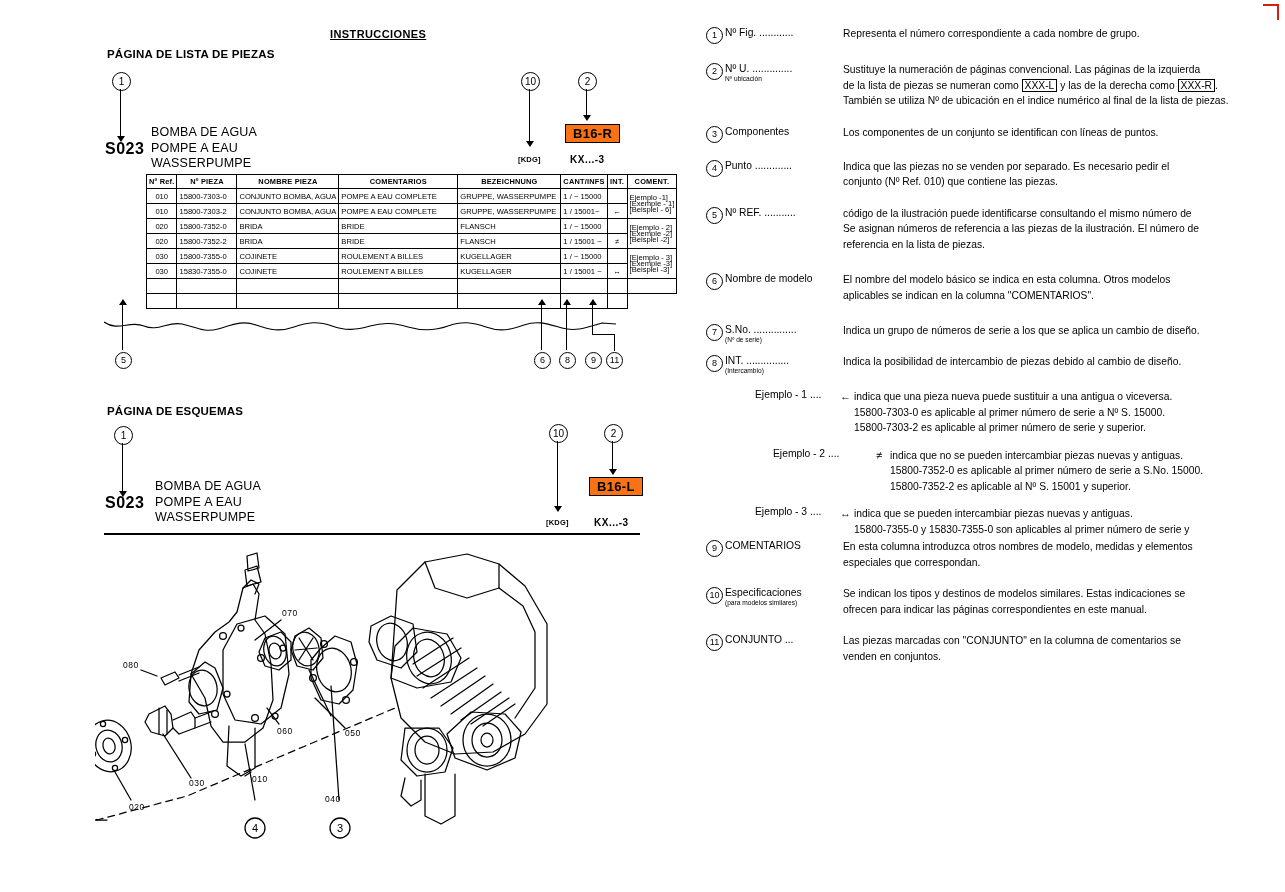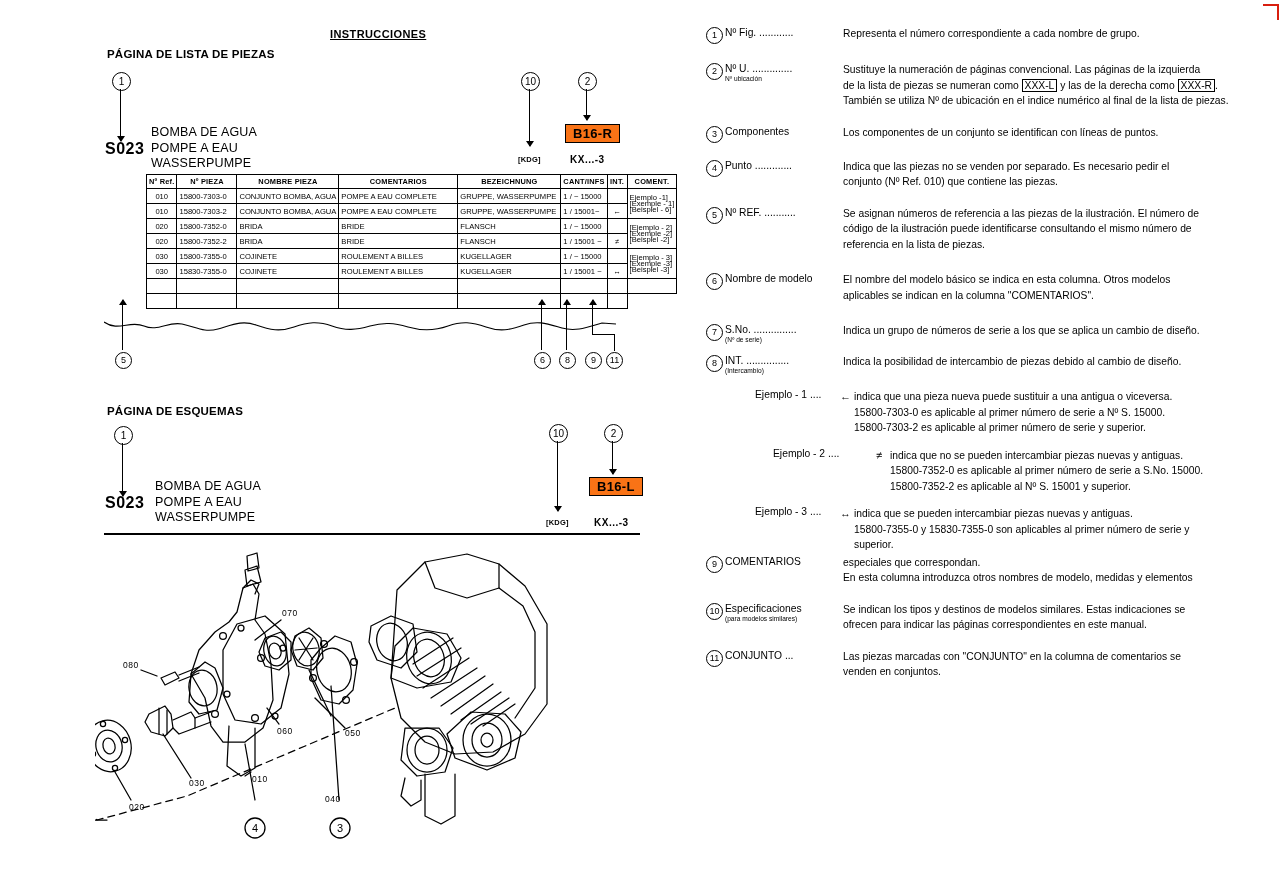--- a/index.html
+++ b/index.html
@@ -410,22 +410,22 @@
         <span class="ln">Indica que las piezas no se venden por separado. Es necesario pedir el</span>
         <span class="ln">conjunto (Nº Ref. 010) que contiene las piezas.</span>
       </div>
     </div>
     <div class="leg-row" style="margin-top: 16px;">
       <div class="leg-num">
         <div class="circ s">5</div>
       </div>
       <div class="leg-term">Nº REF. ...........</div>
       <div class="leg-body">
+        <span class="ln">código de la ilustración puede identificarse consultando el mismo número de</span>
         <span class="ln">Se asignan números de referencia a las piezas de la ilustración. El número de</span>
-        <span class="ln">código de la ilustración puede identificarse consultando el mismo número de</span>
         <span class="ln">referencia en la lista de piezas.</span>
       </div>
     </div>
     <div class="leg-row" style="margin-top: 20px;">
       <div class="leg-num">
         <div class="circ s">6</div>
       </div>
       <div class="leg-term">Nombre de modelo</div>
       <div class="leg-body">
         <span class="ln">El nombre del modelo básico se indica en esta columna. Otros modelos</span>
@@ -467,31 +467,30 @@
         <span class="ln indent">15800-7352-0 es aplicable al primer número de serie a S.No. 15000.</span>
         <span class="ln indent">15800-7352-2 es aplicable al Nº S. 15001 y superior.</span>
       </div>
     </div>
     <div class="leg-row" style="margin-top: 12px;">
       <div class="leg-num"></div>
       <div class="ej-term">Ejemplo - 3 ....</div>
       <div class="leg-body">
         <span class="ln"><span class="sym-col" style="display: inline-block;">↔</span>indica que se pueden intercambiar piezas nuevas y antiguas.</span>
         <span class="ln indent">15800-7355-0 y 15830-7355-0 son aplicables al primer número de serie y</span>
-        <span class="ln indent">superior.</span>
       </div>
     </div>
     <div class="leg-row" style="margin-top: 2px;">
       <div class="leg-num">
         <div class="circ s">9</div>
       </div>
       <div class="leg-term">COMENTARIOS</div>
       <div class="leg-body">
+        <span class="ln">En esta columna introduzca otros nombres de modelo, medidas y elementos</span>
         <span class="ln">especiales que correspondan.</span>
-        <span class="ln">En esta columna introduzca otros nombres de modelo, medidas y elementos</span>
       </div>
     </div>
     <div class="leg-row" style="margin-top: 16px;">
       <div class="leg-num">
         <div class="circ s">10</div>
       </div>
       <div class="leg-term">Especificaciones<span class="sub">(para modelos similares)</span></div>
       <div class="leg-body">
         <span class="ln">Se indican los tipos y destinos de modelos similares. Estas indicaciones se</span>
         <span class="ln">ofrecen para indicar las páginas correspondientes en este manual.</span>

